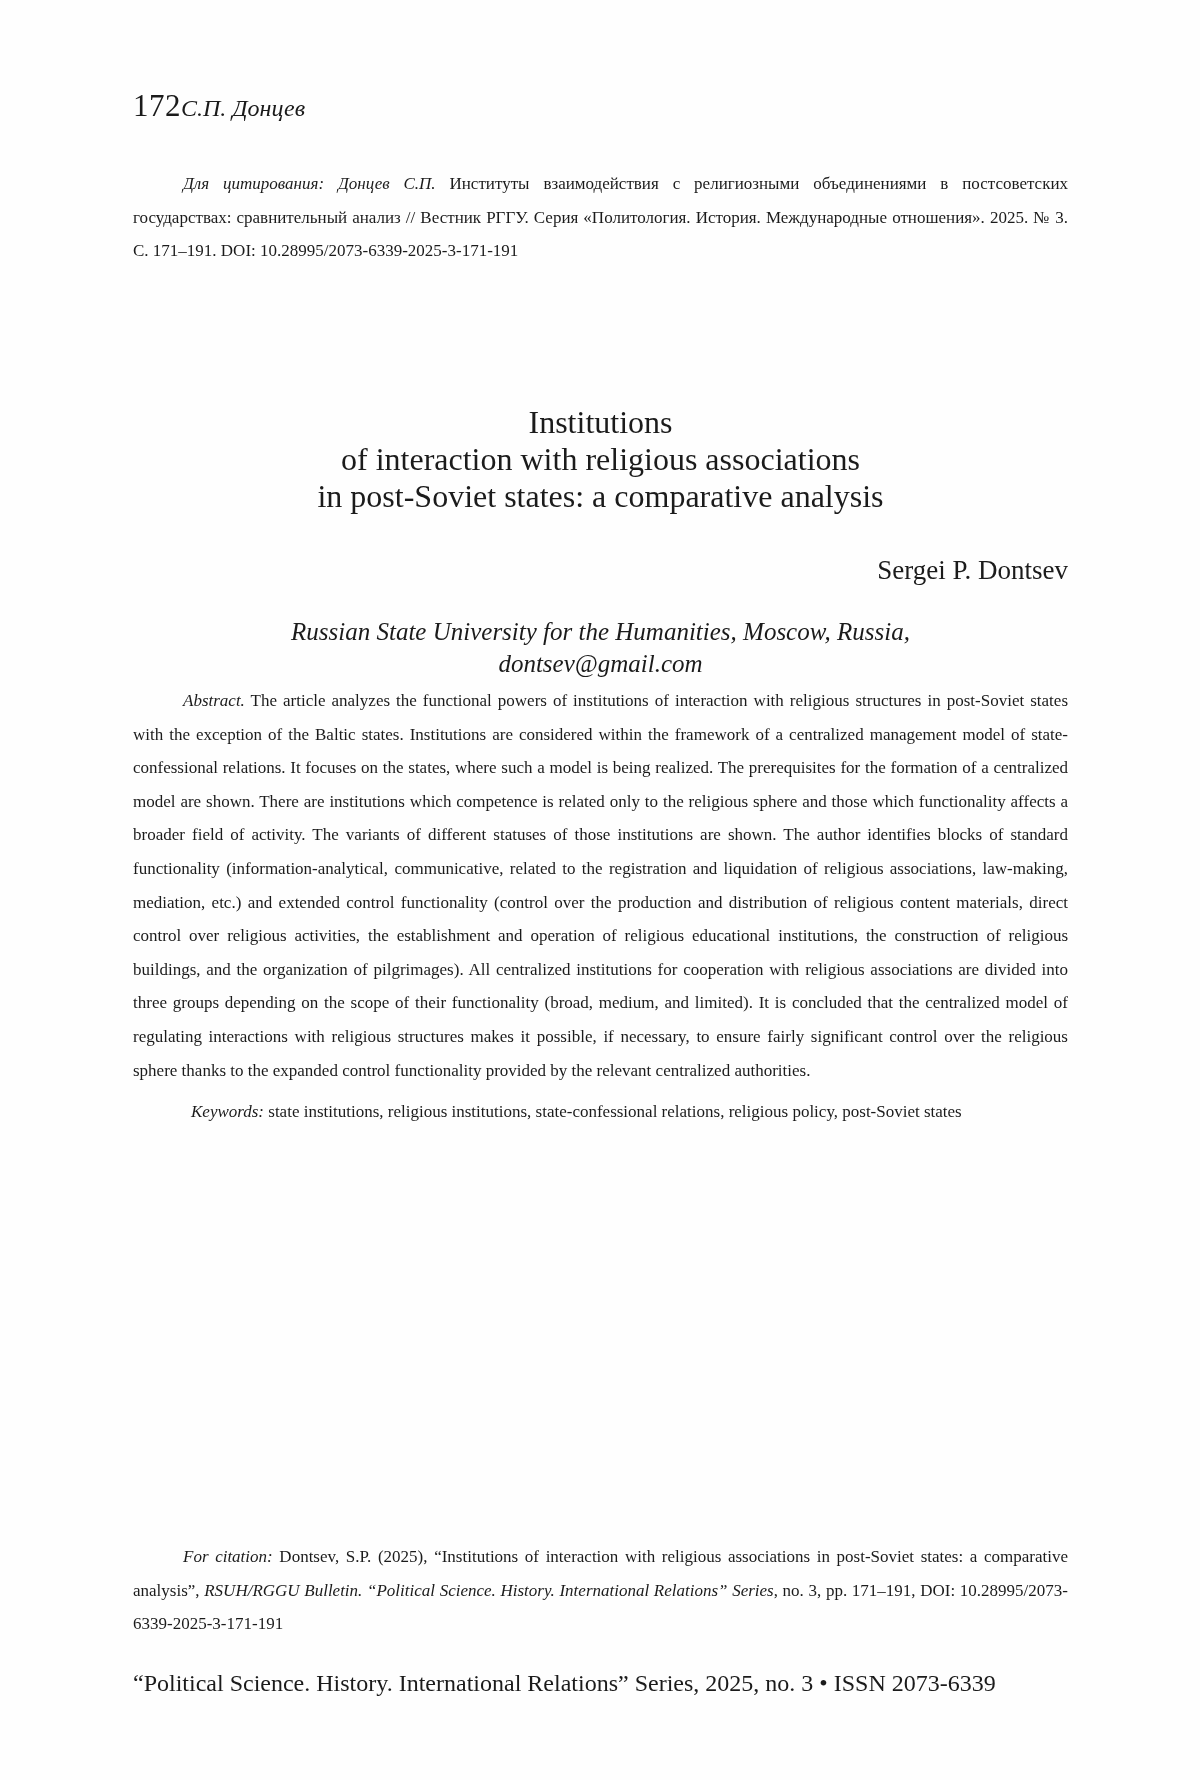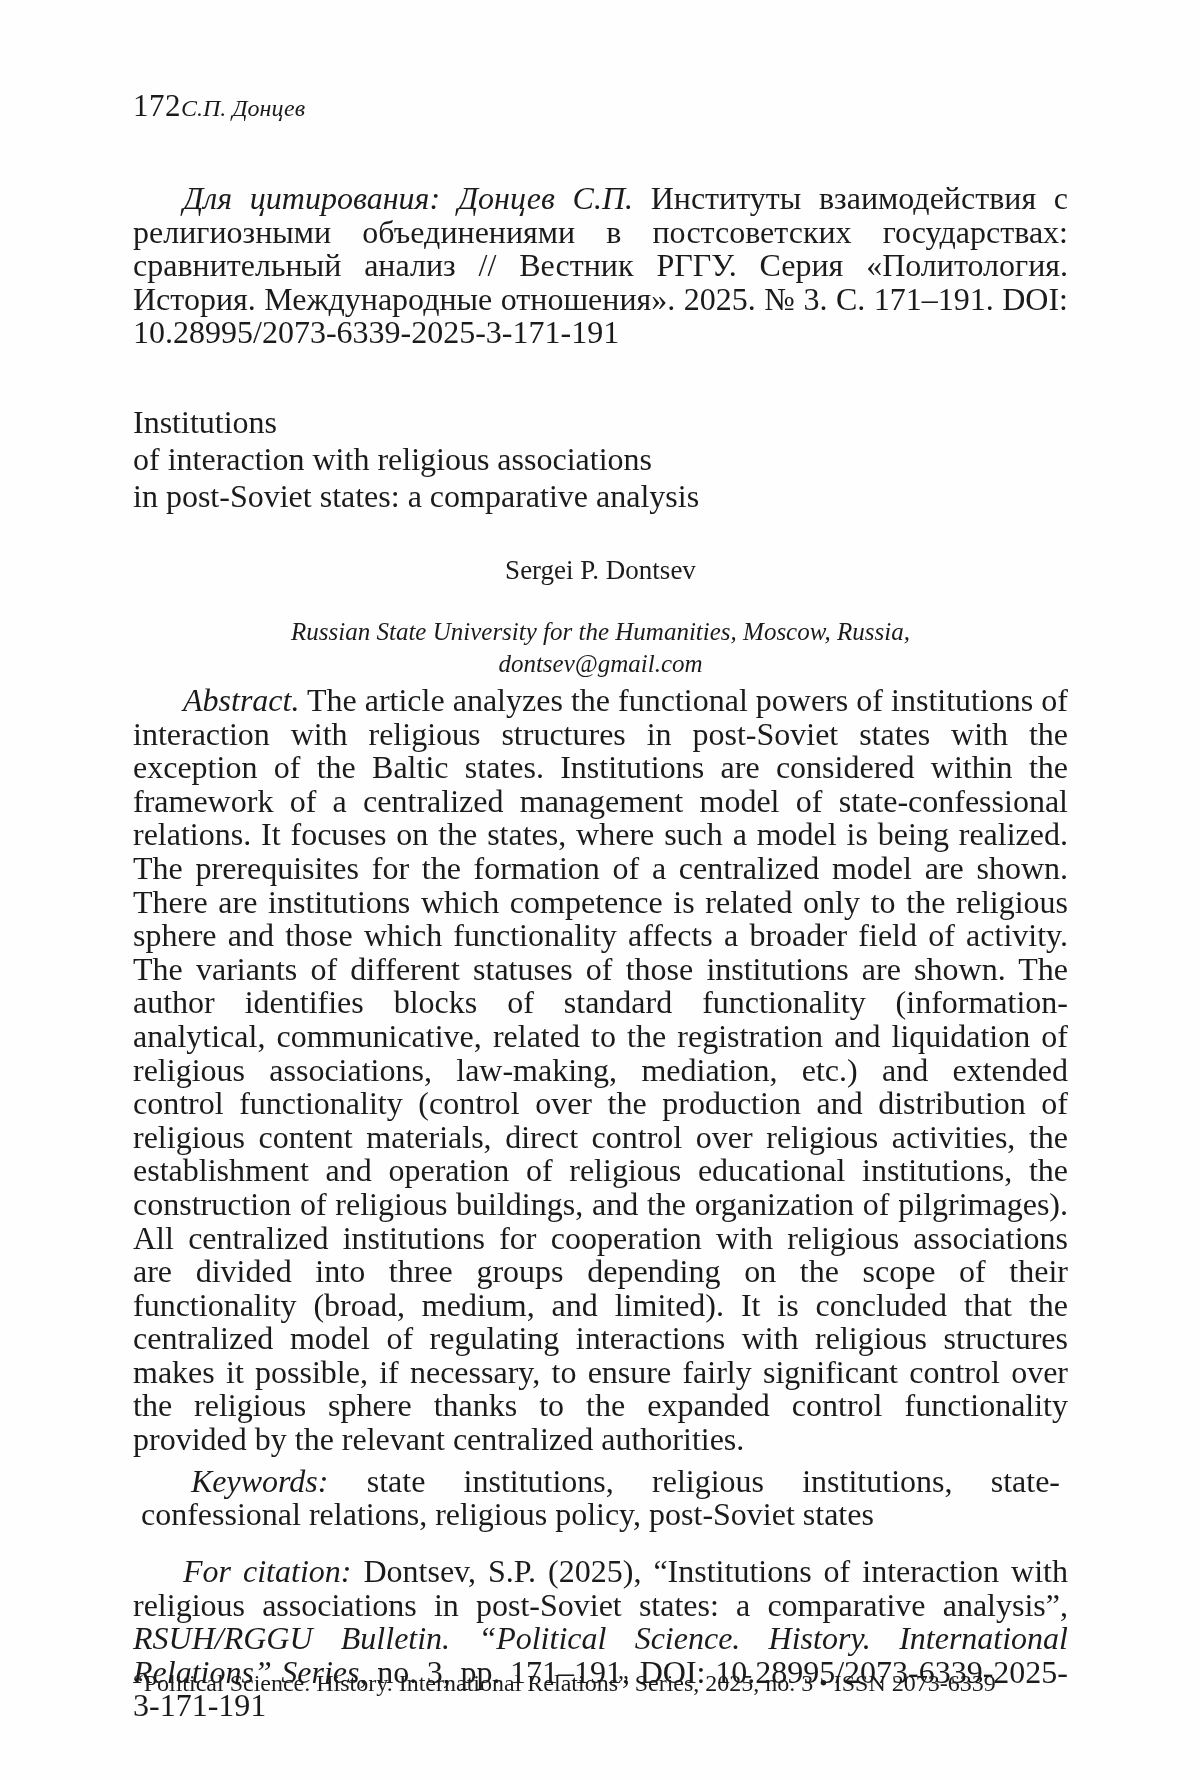--- a/index.html
+++ b/index.html
@@ -30,37 +30,37 @@
   }
   .page-number {
     font-size: 31px;
     letter-spacing: 0.5px;
   }
   .running-author {
     font-size: 24px;
     font-style: italic;
   }
   .para {
-    font-size: 32px;
+    font-size: 17px;
     line-height: 33.6px;
     text-align: justify;
     text-indent: 50px;
   }
   .citation-ru { top: 150px; }
   .it { font-style: italic; }
   .article-title {
     top: 404px;
-    text-align: left;
+    text-align: center;
     font-size: 32px;
     line-height: 37px;
     text-indent: 0;
   }
   .author-name {
     top: 554px;
-    text-align: center;
+    text-align: right;
     font-size: 27px;
     line-height: 32px;
   }
   .affiliation {
     top: 616px;
     text-align: center;
     font-style: italic;
     font-size: 25px;
     line-height: 32px;
   }

